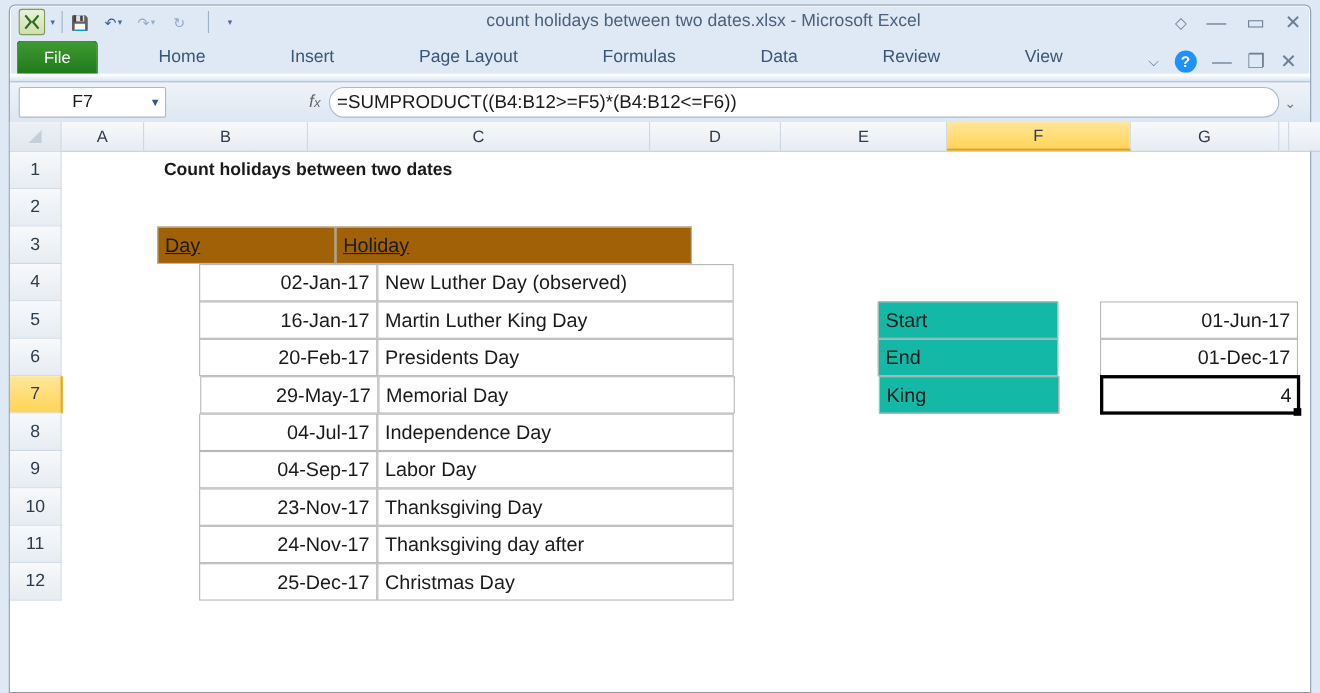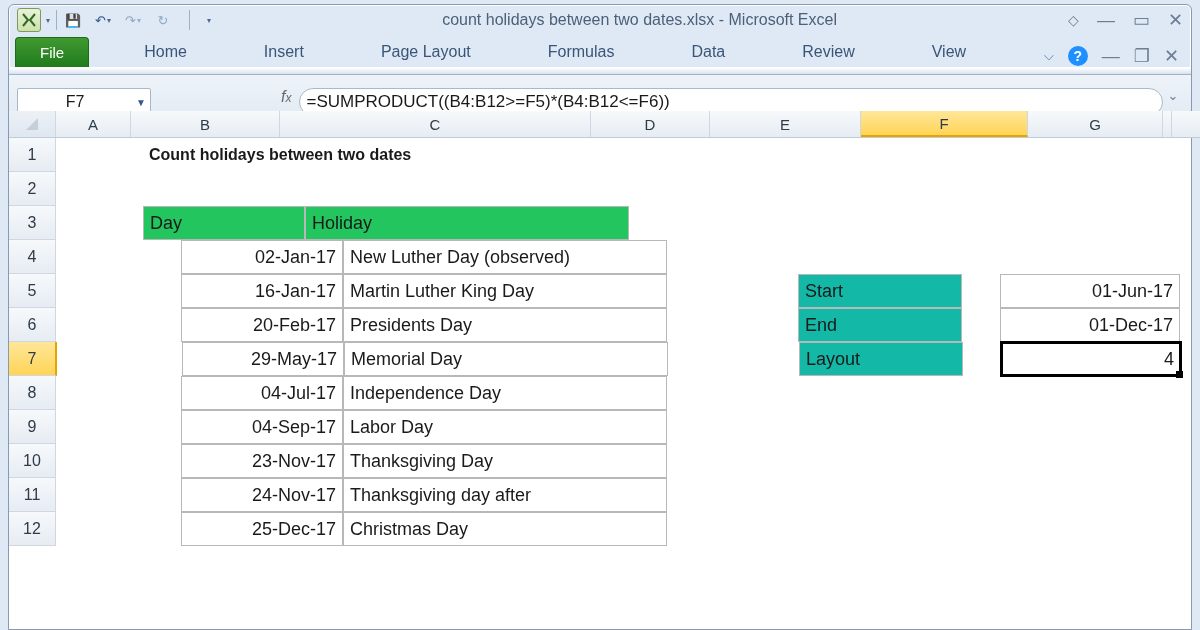--- a/index.html
+++ b/index.html
@@ -14,21 +14,21 @@
   .qat-caret{font-size:8px;margin-left:1px;color:#4a6a96;}
   .title-text{flex:1;text-align:center;color:#4c6079;font-size:16px;}
   .win-controls{display:flex;gap:18px;color:#6d7e93;font-size:18px;align-items:center;}
   .ribbon-tabs{height:32px;display:flex;align-items:flex-end;padding:0 6px;}
   .file-tab{background:linear-gradient(#3f9a33,#1f7a1a);color:#fff;padding:6px 24px;border-radius:4px 4px 0 0;font-size:15px;border:1px solid #1e6b17;border-bottom:none;}
   .tab{padding:6px 22px;color:#3a5577;font-size:16px;margin-left:33px;}
   .rib-right{margin-left:auto;display:flex;align-items:center;gap:14px;padding-right:6px;color:#6d7e93;font-size:18px;}
   .help-icn{width:20px;height:20px;border-radius:50%;background:#1e90ff;color:#fff;display:flex;align-items:center;justify-content:center;font-size:14px;font-weight:bold;}
   .ribbon-border{height:6px;background:linear-gradient(#fff,#d7e2ef);border-top:1px solid #fff;border-bottom:1px solid #9fb4cc;}
 
-  .fbar{height:34px;background:linear-gradient(#eef3f8,#dde7f2);border-bottom:1px solid #9fb4cc;display:flex;padding:13px 8px;}
+  .fbar{height:34px;background:linear-gradient(#eef3f8,#dde7f2);border-bottom:1px solid #9fb4cc;display:flex;align-items:center;padding:1px 8px;}
   .namebox{width:132px;height:26px;background:#fff;border:1px solid #a9b9ca;display:flex;align-items:center;border-radius:2px;}
   .nb-text{flex:1;text-align:center;font-size:16px;color:#1a1a1a;}
   .nb-drop{width:18px;text-align:center;color:#375a8a;font-size:10px;}
   .fx-gap{width:130px;}
   .fx-lbl{font-style:italic;color:#6a6a6a;font-size:16px;margin-right:8px;}
   .fx-input{flex:1;height:26px;background:#fff;border:1px solid #a9b9ca;display:flex;align-items:center;padding:0 6px;font-size:17px;color:#1a1a1a;border-radius:14px;}
   .fx-drop{width:20px;text-align:center;color:#6b7e93;}
 
   .grid-area{position:absolute;top:106px;left:0;right:0;bottom:0;background:#fff;display:flex;}
   .colhdrs{height:26px;display:flex;background:linear-gradient(#f7f9fb,#e6ecf3);border-bottom:1px solid #bfcbd8;}
@@ -38,21 +38,21 @@
   .ch.all svg{opacity:.7;}
   .rows{display:flex;flex-direction:column;}
   .row{display:flex;height:34px;}
   .rh{width:46px;border-right:1px solid #cfd8e2;border-bottom:1px solid #cfd8e2;background:linear-gradient(#f7f9fb,#e6ecf3);display:flex;align-items:center;justify-content:center;color:#2e3b4a;font-size:16px;}
   .rh.sel{background:linear-gradient(#ffe79a,#ffd456);border-right:2px solid #e6a400;}
   .cell{border-right:1px solid #eee0;border-bottom:1px solid #eee0;position:relative;font-size:18px;color:#1a1a1a;display:flex;align-items:center;padding:0 6px;}
   .wA{width:74px;} .wB{width:148px;} .wC{width:310px;} .wD{width:118px;} .wE{width:150px;} .wF{width:166px;} .wG{width:134px;}
   .main-col{flex:1;display:flex;flex-direction:column;}
 
   .tbl-bd{border:1px solid #b8b8b8;}
-  .tbl-hdr{background:#22c55e;}
+  .tbl-hdr{background:#a16207;text-decoration:underline;}
   .right{justify-content:flex-end;margin-left:38px;}
   .lbl{background:#14b8a6;}
   .actcell{outline:3px solid #000;outline-offset:-2px;z-index:2;background:#fff;}
   .actcell::after{content:"";position:absolute;right:-3px;bottom:-3px;width:7px;height:7px;background:#000;}
   .titlecell{font-weight:bold;font-size:16px;}
 
   
   .wEdge{width:8px;}
 </style>
 </head>
@@ -208,21 +208,21 @@
           <div class="cell wF tbl-bd right">01-Dec-17</div>
           <div class="cell wG"></div>
         </div>
 
         <div class="row">
           <div class="rh sel">7</div>
           <div class="cell wA"></div>
           <div class="cell wB tbl-bd right">29-May-17</div>
           <div class="cell wC tbl-bd">Memorial Day</div>
           <div class="cell wD"></div>
-          <div class="cell wE tbl-bd lbl">Layout</div>
+          <div class="cell wE tbl-bd lbl">King</div>
           <div class="cell wF tbl-bd right actcell">4</div>
           <div class="cell wG"></div>
         </div>
 
         <div class="row">
           <div class="rh">8</div>
           <div class="cell wA"></div>
           <div class="cell wB tbl-bd right">04-Jul-17</div>
           <div class="cell wC tbl-bd">Independence Day</div>
           <div class="cell wD"></div>

